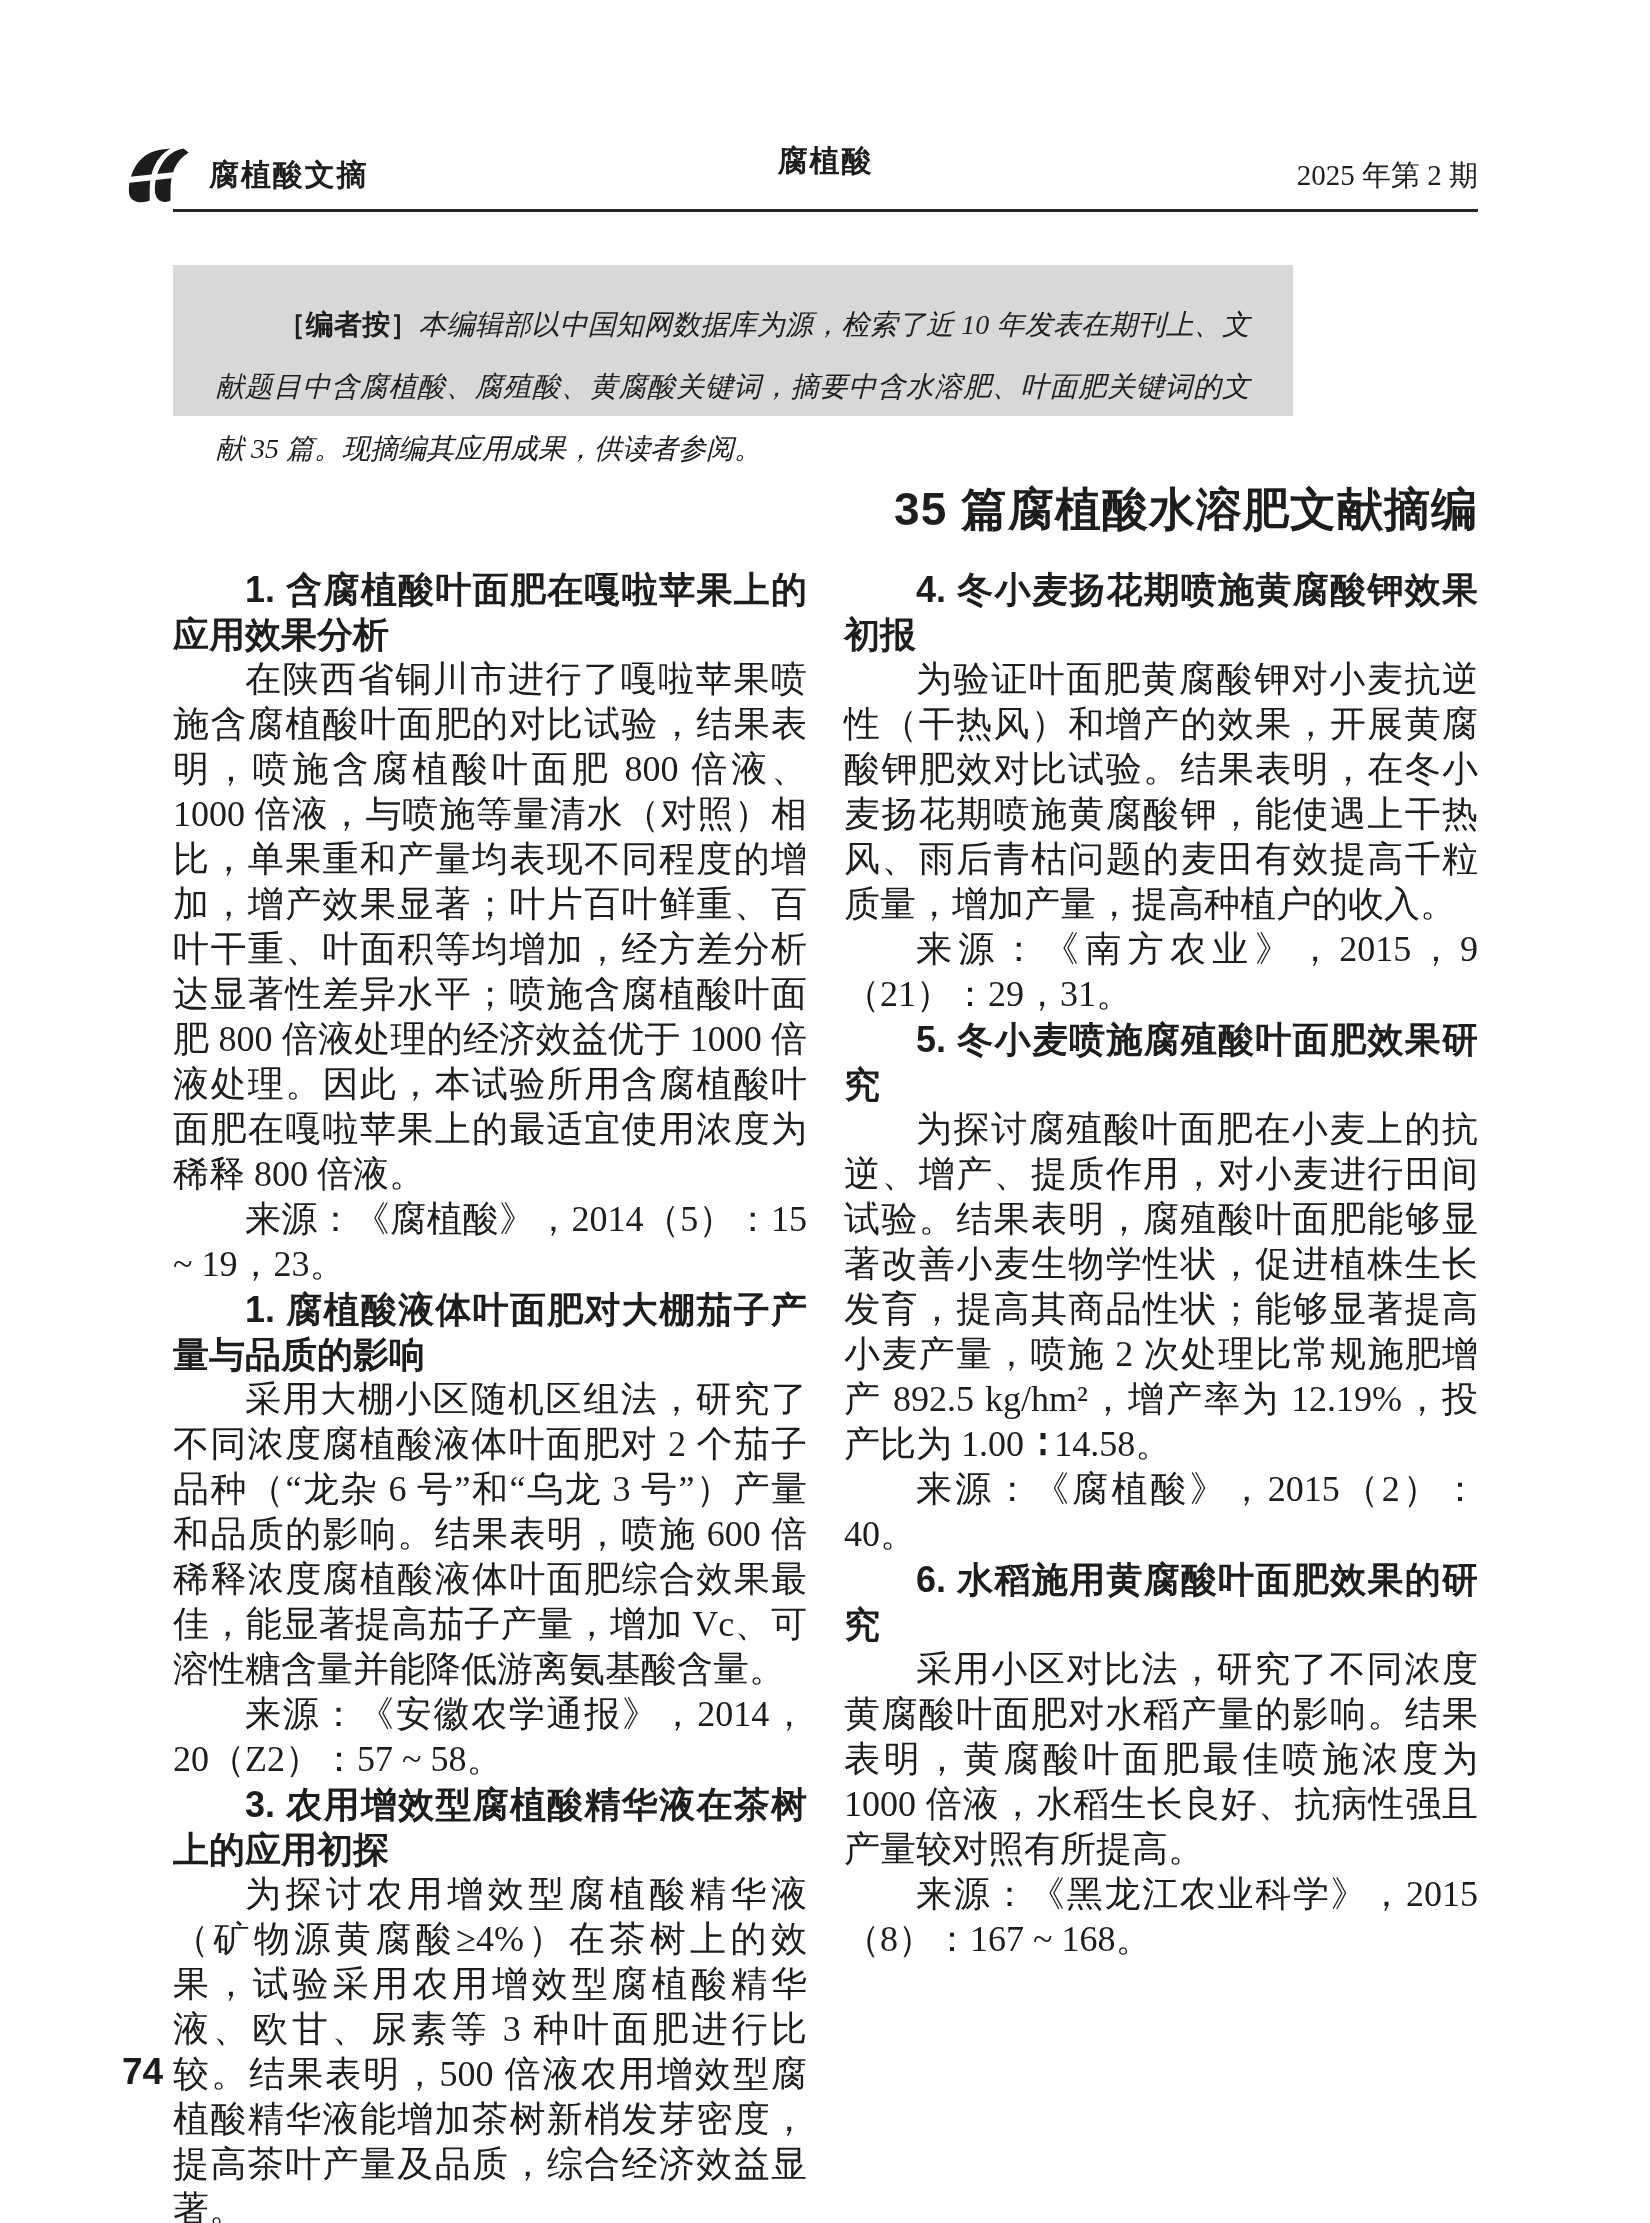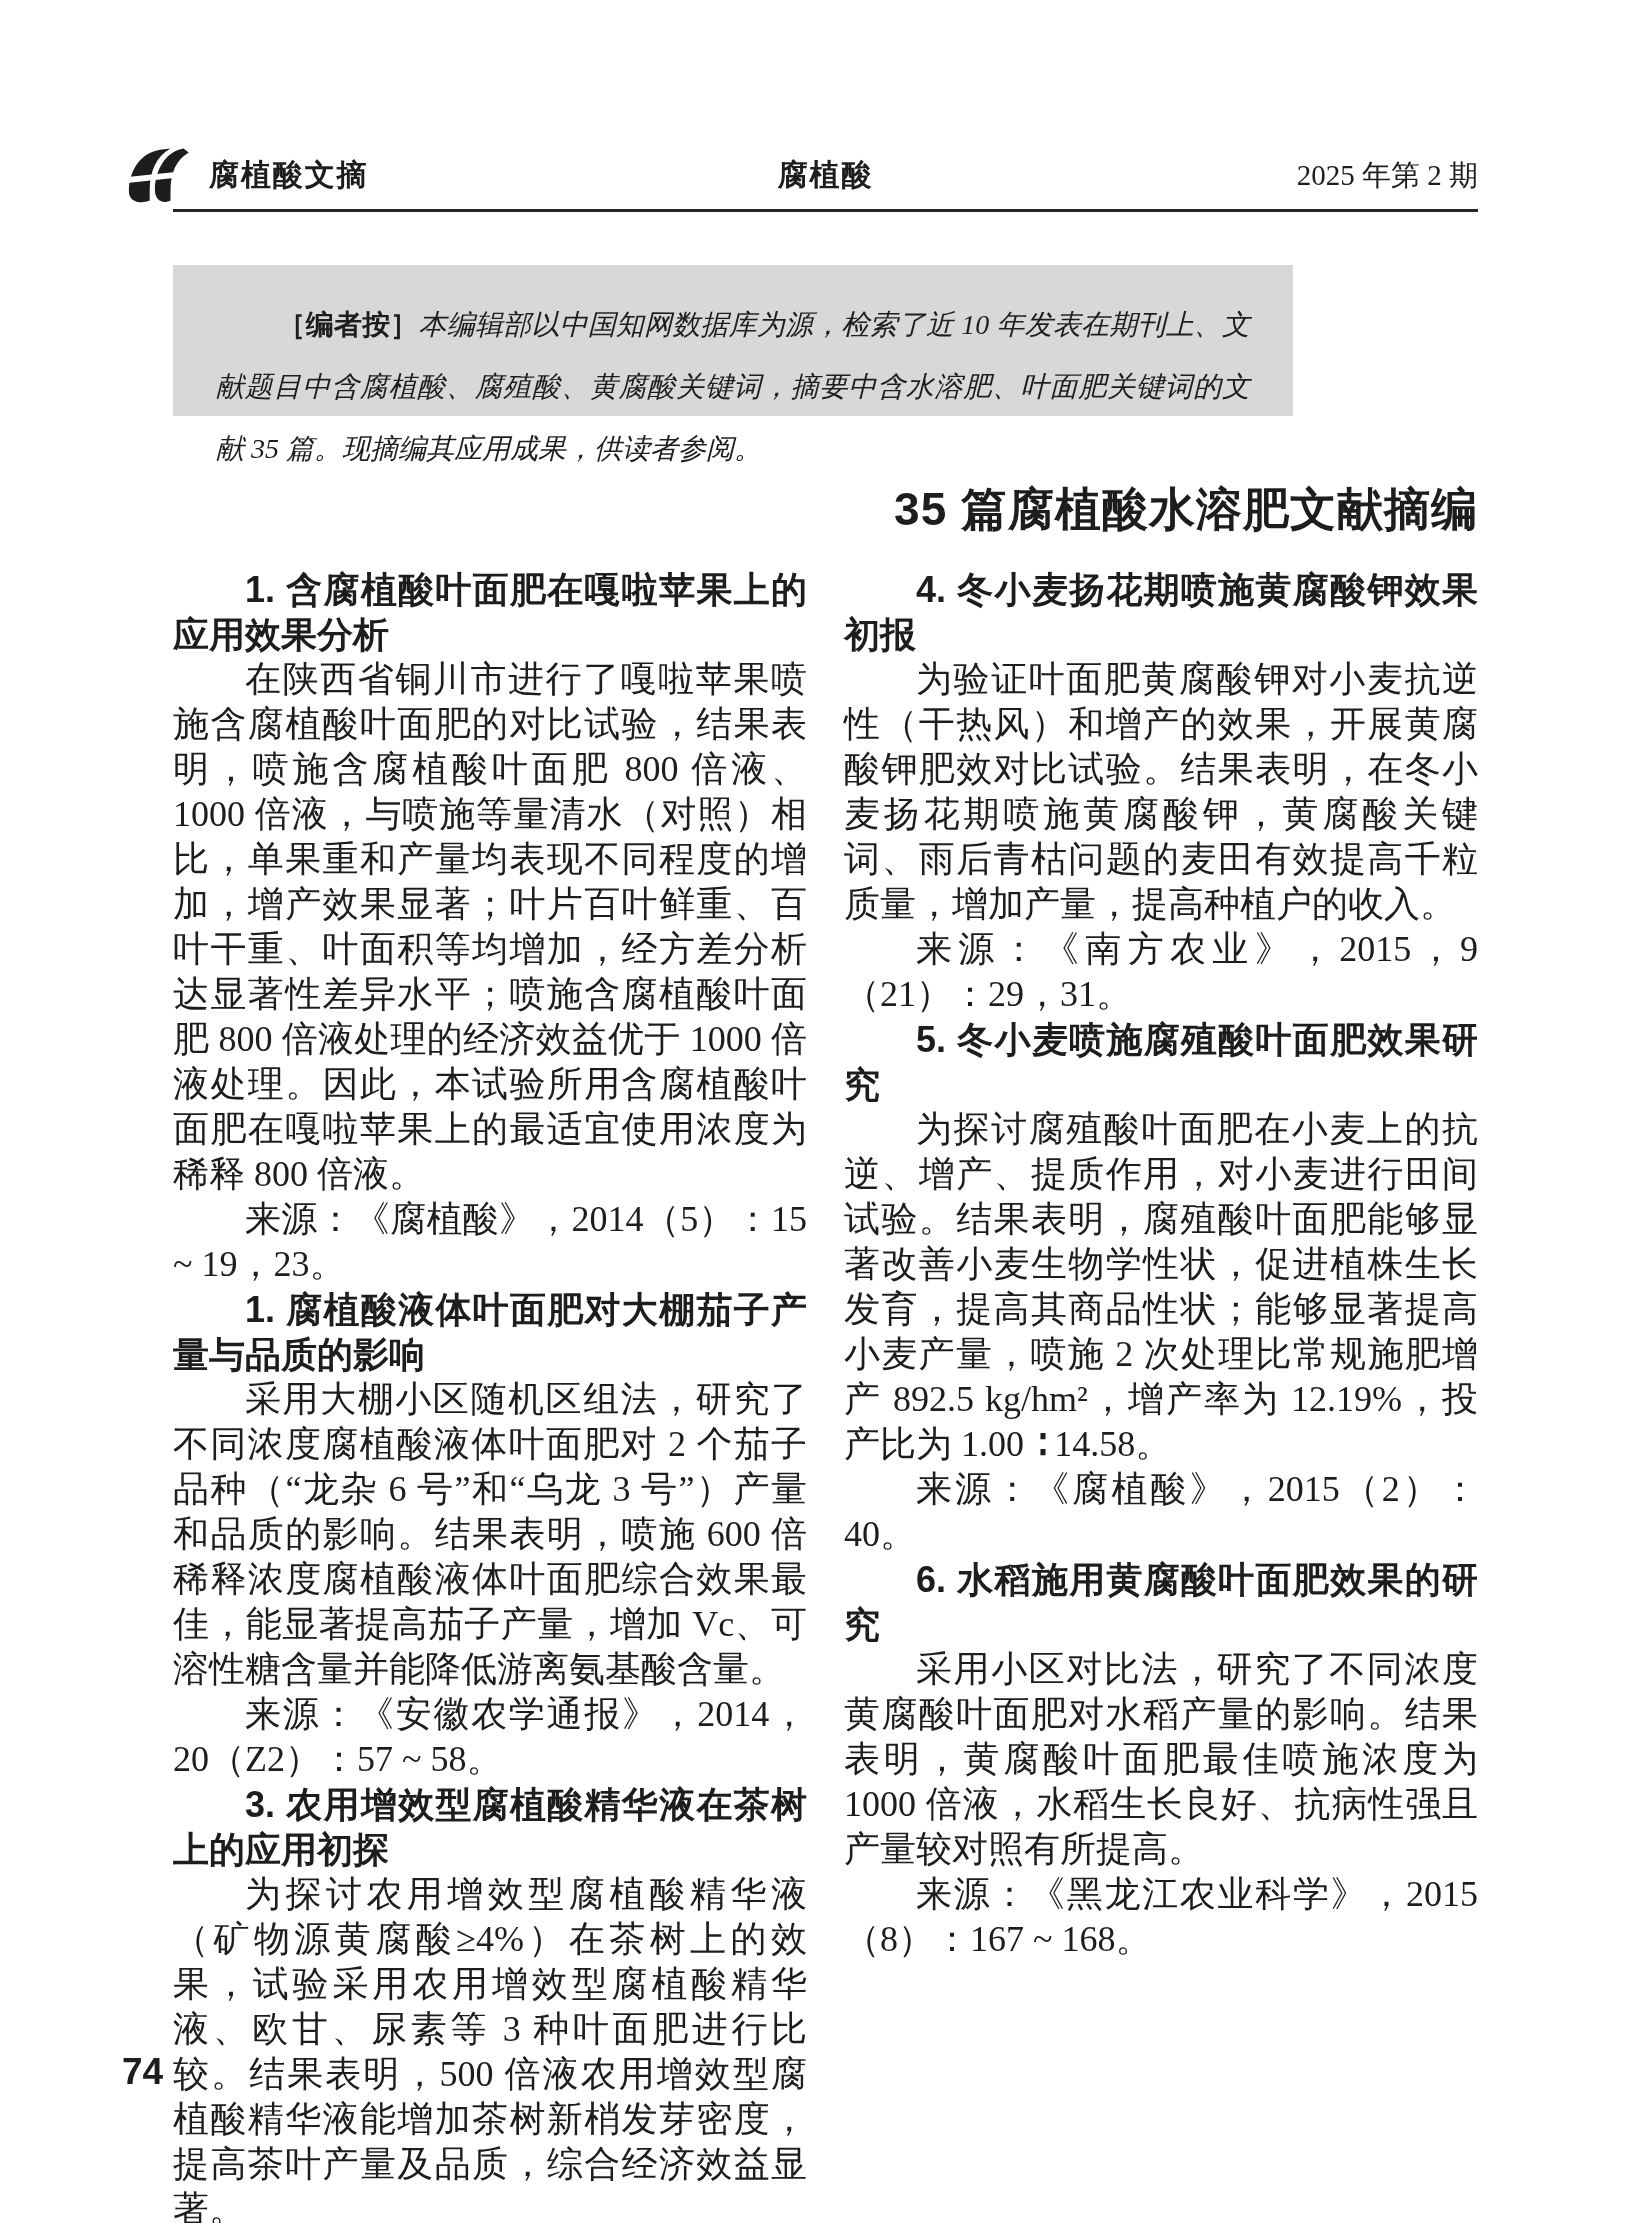--- a/index.html
+++ b/index.html
@@ -9,21 +9,21 @@
     font-family:"Liberation Serif", serif;
   }
   
   .masthead { position:absolute; left:0; top:0; width:1651px; height:213px; }
   .logo { position:absolute; left:125px; top:143px; width:65px; height:63px; }
   .journal-name {
     position:absolute; left:209px; top:155px; font-size:30px; font-weight:bold;
     font-family:"Liberation Sans", sans-serif; letter-spacing:1.9px;text-align:right;
   }
   .center-title {
-    position:absolute; left:173px; width:1305px; top:155px; text-align:center;
+    position:absolute; left:173px; width:1305px; top:141px; text-align:center;
     font-size:30px; font-weight:bold; font-family:"Liberation Sans", sans-serif;
     letter-spacing:1.9px;
   }
   .issue {
     position:absolute; left:173px; width:1305px; top:156px; text-align:right;
     font-size:29px; font-family:"Liberation Serif", serif;
   }
   .head-rule {
     position:absolute; left:173px; top:209px; width:1305px; height:2.9px;
     background:#262626;
@@ -93,21 +93,21 @@
     <p class="entry-source">来源：《腐植酸》，2014（5）：15 ~ 19，23。</p>
     <p class="entry-heading">1. 腐植酸液体叶面肥对大棚茄子产量与品质的影响</p>
     <p class="entry-body">采用大棚小区随机区组法，研究了不同浓度腐植酸液体叶面肥对 2 个茄子品种（“龙杂 6 号”和“乌龙 3 号”）产量和品质的影响。结果表明，喷施 600 倍稀释浓度腐植酸液体叶面肥综合效果最佳，能显著提高茄子产量，增加 Vc、可溶性糖含量并能降低游离氨基酸含量。</p>
     <p class="entry-source">来源：《安徽农学通报》，2014，20（Z2）：57 ~ 58。</p>
     <p class="entry-heading">3. 农用增效型腐植酸精华液在茶树上的应用初探</p>
     <p class="entry-body">为探讨农用增效型腐植酸精华液（矿物源黄腐酸≥4%）在茶树上的效果，试验采用农用增效型腐植酸精华液、欧甘、尿素等 3 种叶面肥进行比较。结果表明，500 倍液农用增效型腐植酸精华液能增加茶树新梢发芽密度，提高茶叶产量及品质，综合经济效益显著。</p>
     <p class="entry-source">来源：《茶叶通讯》，2015，42（4）：38 ~ 39，60。</p>
   </div>
   <div class="col">
     <p class="entry-heading">4. 冬小麦扬花期喷施黄腐酸钾效果初报</p>
-    <p class="entry-body">为验证叶面肥黄腐酸钾对小麦抗逆性（干热风）和增产的效果，开展黄腐酸钾肥效对比试验。结果表明，在冬小麦扬花期喷施黄腐酸钾，黄腐酸关键词、雨后青枯问题的麦田有效提高千粒质量，增加产量，提高种植户的收入。</p>
+    <p class="entry-body">为验证叶面肥黄腐酸钾对小麦抗逆性（干热风）和增产的效果，开展黄腐酸钾肥效对比试验。结果表明，在冬小麦扬花期喷施黄腐酸钾，能使遇上干热风、雨后青枯问题的麦田有效提高千粒质量，增加产量，提高种植户的收入。</p>
     <p class="entry-source">来源：《南方农业》，2015，9（21）：29，31。</p>
     <p class="entry-heading">5. 冬小麦喷施腐殖酸叶面肥效果研究</p>
     <p class="entry-body">为探讨腐殖酸叶面肥在小麦上的抗逆、增产、提质作用，对小麦进行田间试验。结果表明，腐殖酸叶面肥能够显著改善小麦生物学性状，促进植株生长发育，提高其商品性状；能够显著提高小麦产量，喷施 2 次处理比常规施肥增产 892.5 kg/hm²，增产率为 12.19%，投产比为 1.00 ∶ 14.58。</p>
     <p class="entry-source">来源：《腐植酸》，2015（2）：40。</p>
     <p class="entry-heading">6. 水稻施用黄腐酸叶面肥效果的研究</p>
     <p class="entry-body">采用小区对比法，研究了不同浓度黄腐酸叶面肥对水稻产量的影响。结果表明，黄腐酸叶面肥最佳喷施浓度为 1000 倍液，水稻生长良好、抗病性强且产量较对照有所提高。</p>
     <p class="entry-source">来源：《黑龙江农业科学》，2015（8）：167 ~ 168。</p>
   </div>
 </div>
 

